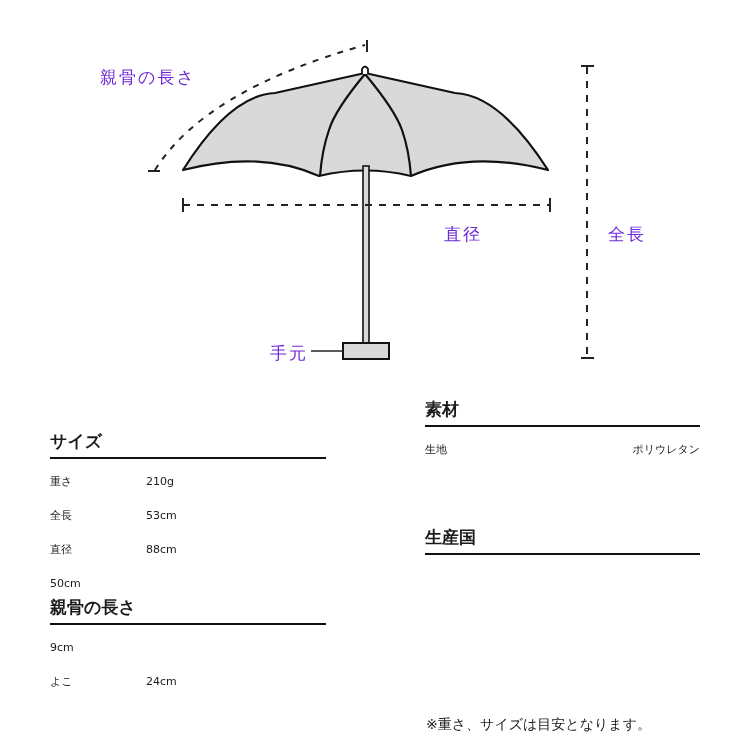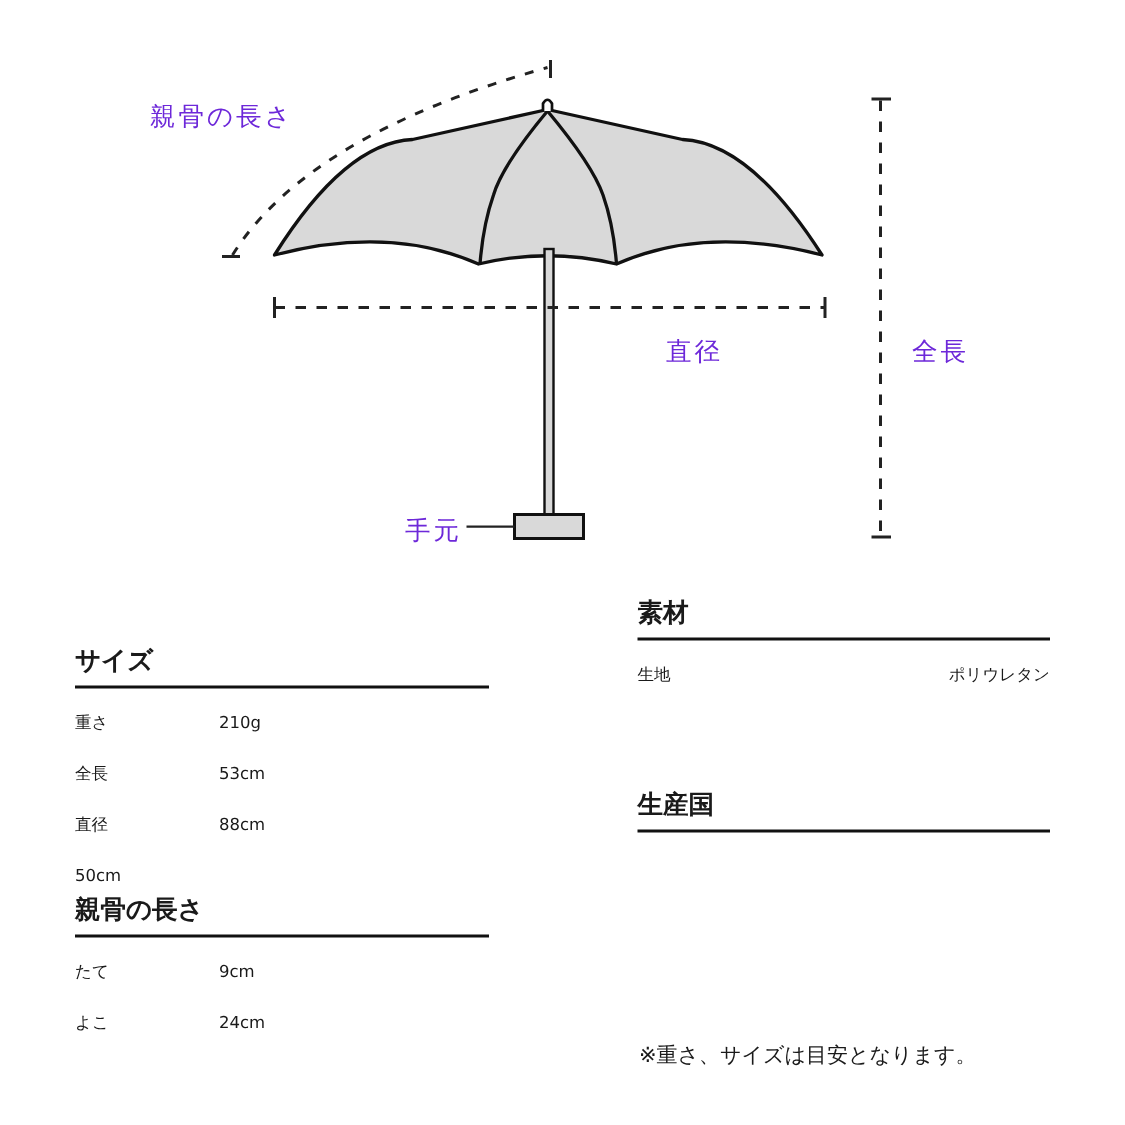--- a/index.html
+++ b/index.html
@@ -77,21 +77,20 @@
   </div>
   <div class="row">
     <span class="v">50cm</span>
   </div>
 </div>
 
 <div class="sec" style="left:50px; top:591px; width:276px;">
   <div class="sec-title">親骨の長さ</div>
   <div class="sec-rule"></div>
   <div class="row">
-    <span class="k">たて</span>
     <span class="v">9cm</span>
   </div>
   <div class="row">
     <span class="k">よこ</span>
     <span class="v">24cm</span>
   </div>
 </div>
 
 <div class="sec" style="left:425px; top:393px; width:275px;">
   <div class="sec-title">素材</div>
@@ -100,13 +99,13 @@
     <span class="k">生地</span>
     <span class="v">ポリウレタン</span>
   </div>
 </div>
 
 <div class="sec" style="left:425px; top:521px; width:275px;">
   <div class="sec-title">生産国</div>
   <div class="sec-rule"></div>
 </div>
 
-<div class="note" style="left:426px; top:695px;">※重さ、サイズは目安となります。</div>
+<div class="note" style="left:426px; top:716px;">※重さ、サイズは目安となります。</div>
 
 </body></html>

